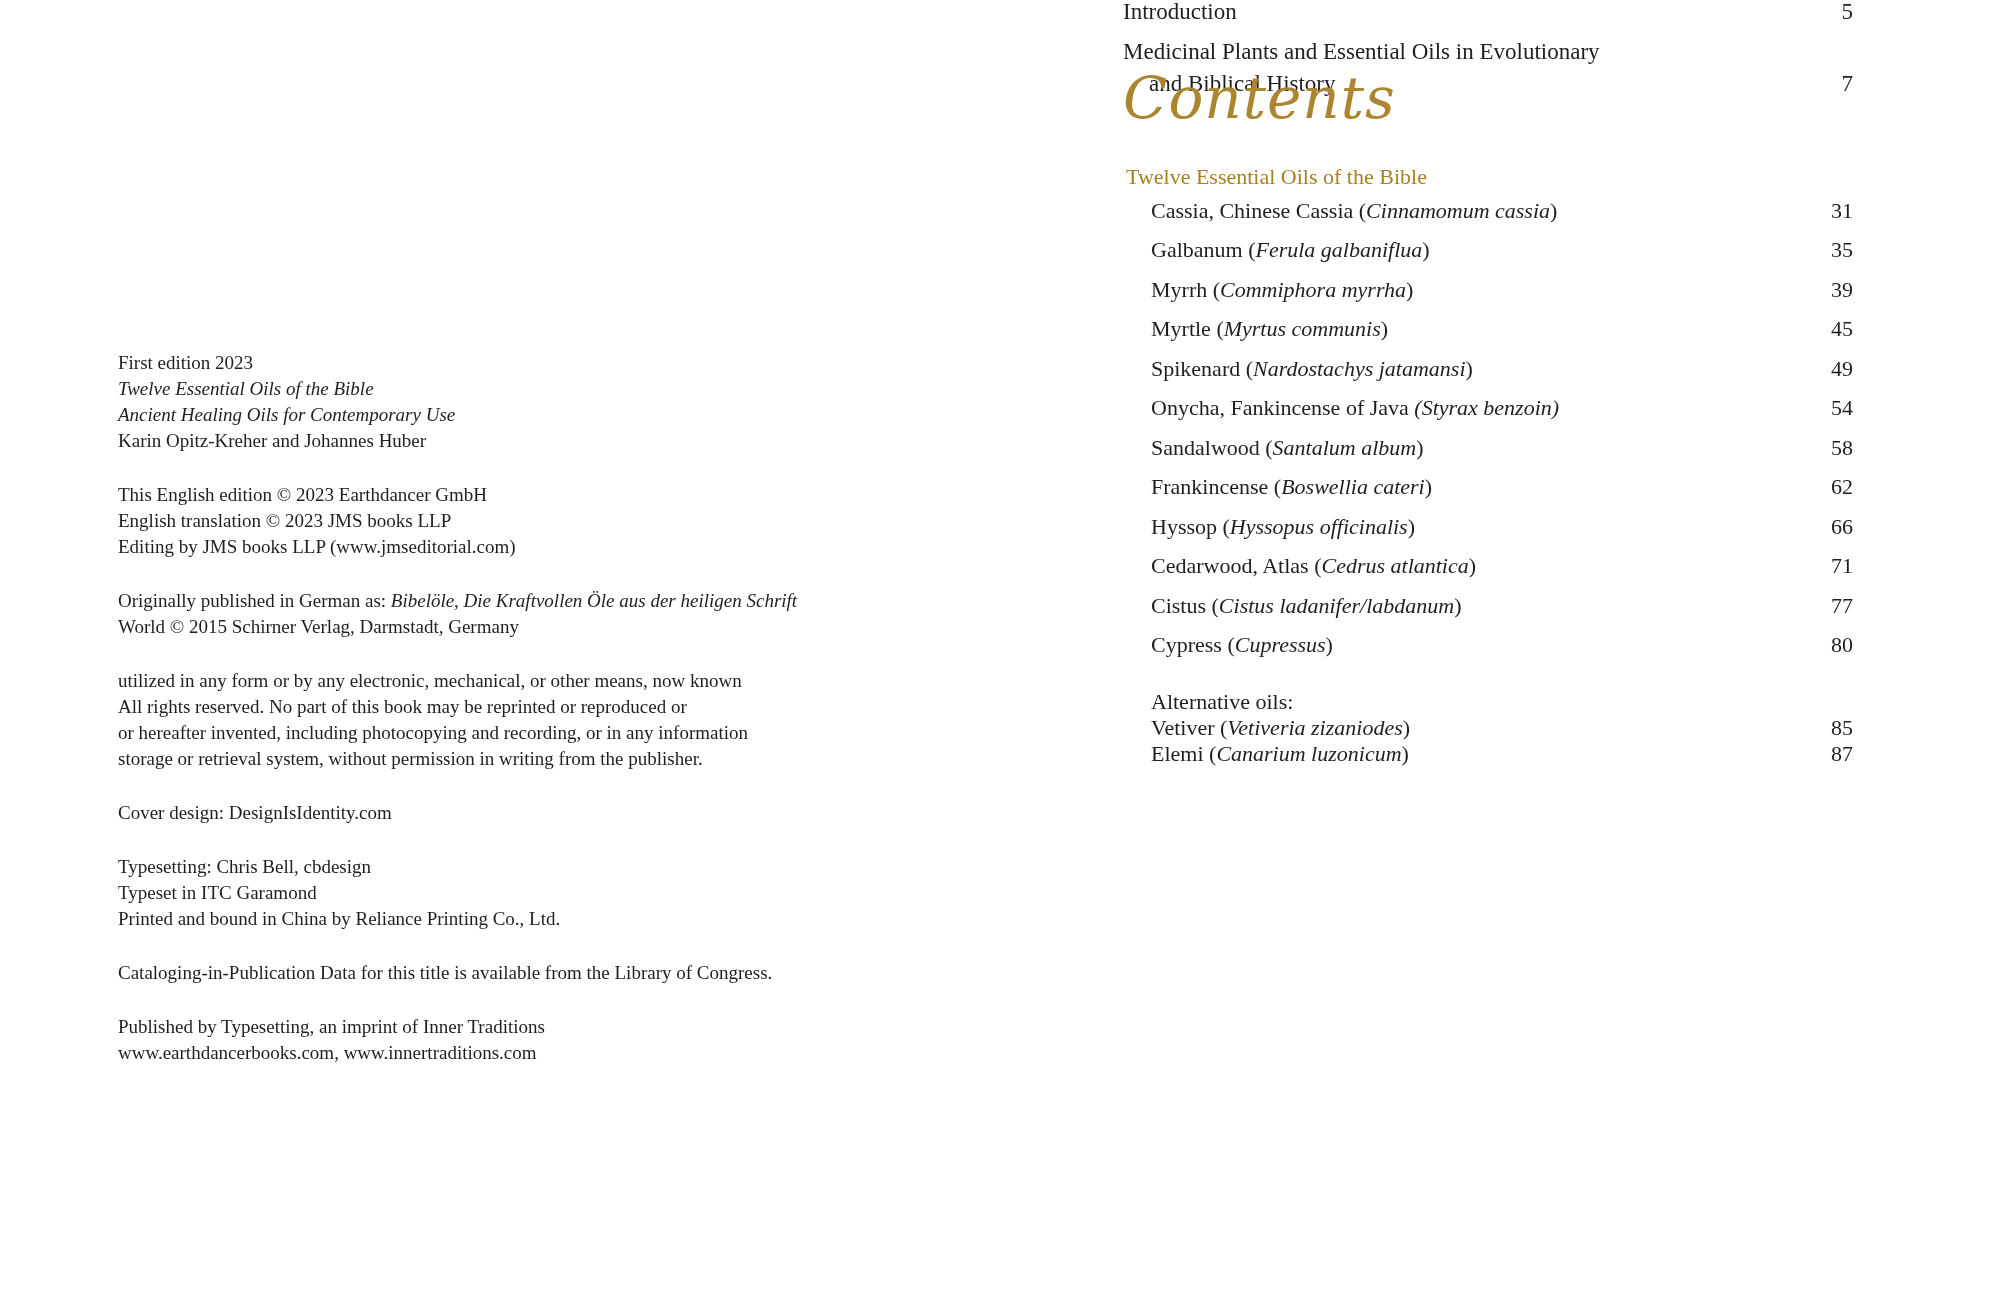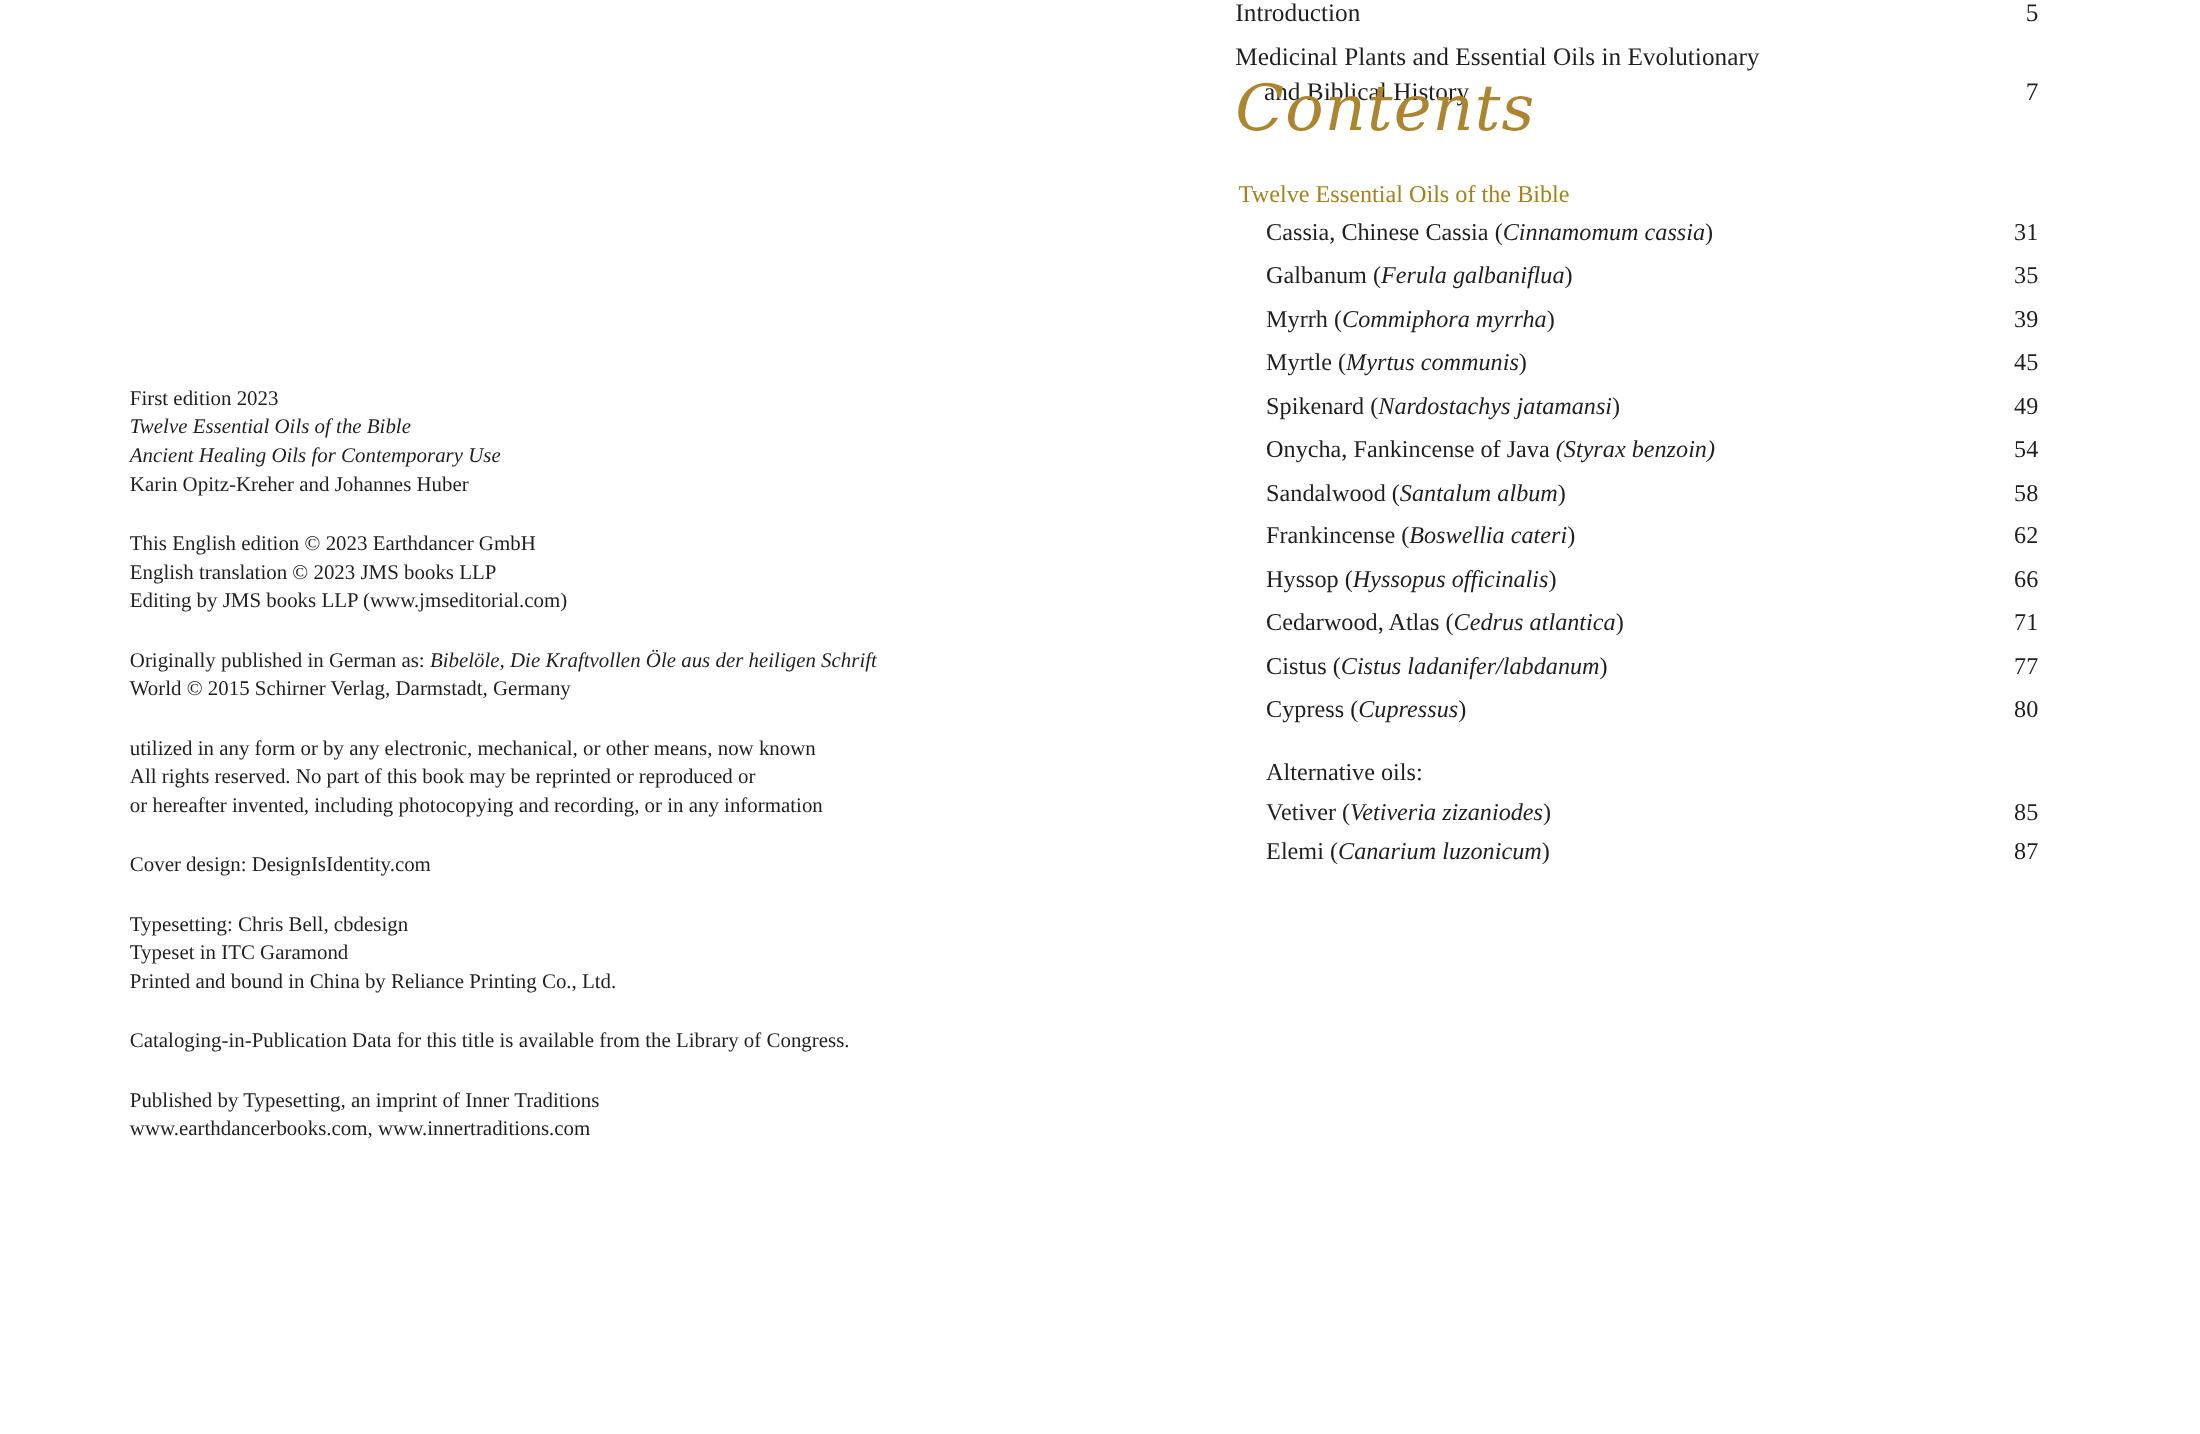--- a/index.html
+++ b/index.html
@@ -69,21 +69,21 @@
     margin: 68px 0 0 3px;
     font-size: 22px;
     line-height: 26px;
     font-weight: 400;
     color: var(--gold-heading, #a6811d);
   }
   .toc-section-list { margin-top: 9px; }
   .toc-section-list .toc-row { padding-left: 28px; gap: 24px; }
   .toc-alt-list { margin-top: 33px; }
   .toc-alt-list .toc-row { padding-left: 28px; }
-  .toc-alt-list .toc-row + .toc-row { margin-top: 12px; align-items: flex-end; }
+  .toc-alt-list .toc-row + .toc-row { margin-top: 2px; align-items: flex-end; }
 
   .it { font-style: italic; }
 </style>
 </head>
 <body style="--bg: #ffffff; --body-text: #1f1f1f; --gold-title: #ac8530; --gold-heading: #a6811d;">
 
 <div class="spread">
 
   <section class="page-left">
     <div class="copyright-block">
@@ -99,20 +99,21 @@
           <div class="cp-line"><span>Editing by JMS books LLP (www.jmseditorial.com)</span></div>
         </div>
         <div class="cp-para">
           <div class="cp-line"><span>Originally published in German as: </span><span class="it">Bibelöle, Die Kraftvollen Öle aus der heiligen Schrift</span></div>
           <div class="cp-line"><span>World © 2015 Schirner Verlag, Darmstadt, Germany</span></div>
         </div>
         <div class="cp-para">
           <div class="cp-line"><span>utilized in any form or by any electronic, mechanical, or other means, now known</span></div>
           <div class="cp-line"><span>All rights reserved. No part of this book may be reprinted or reproduced or</span></div>
           <div class="cp-line"><span>or hereafter invented, including photocopying and recording, or in any information</span></div>
+          <div class="cp-line"><span>storage or retrieval system, without permission in writing from the publisher.</span></div>
         </div>
         <div class="cp-para">
           <div class="cp-line"><span>Cover design: DesignIsIdentity.com</span></div>
         </div>
         <div class="cp-para">
           <div class="cp-line"><span>Typesetting: Chris Bell, cbdesign</span></div>
           <div class="cp-line"><span>Typeset in ITC Garamond</span></div>
           <div class="cp-line"><span>Printed and bound in China by Reliance Printing Co., Ltd.</span></div>
         </div>
         <div class="cp-para">

